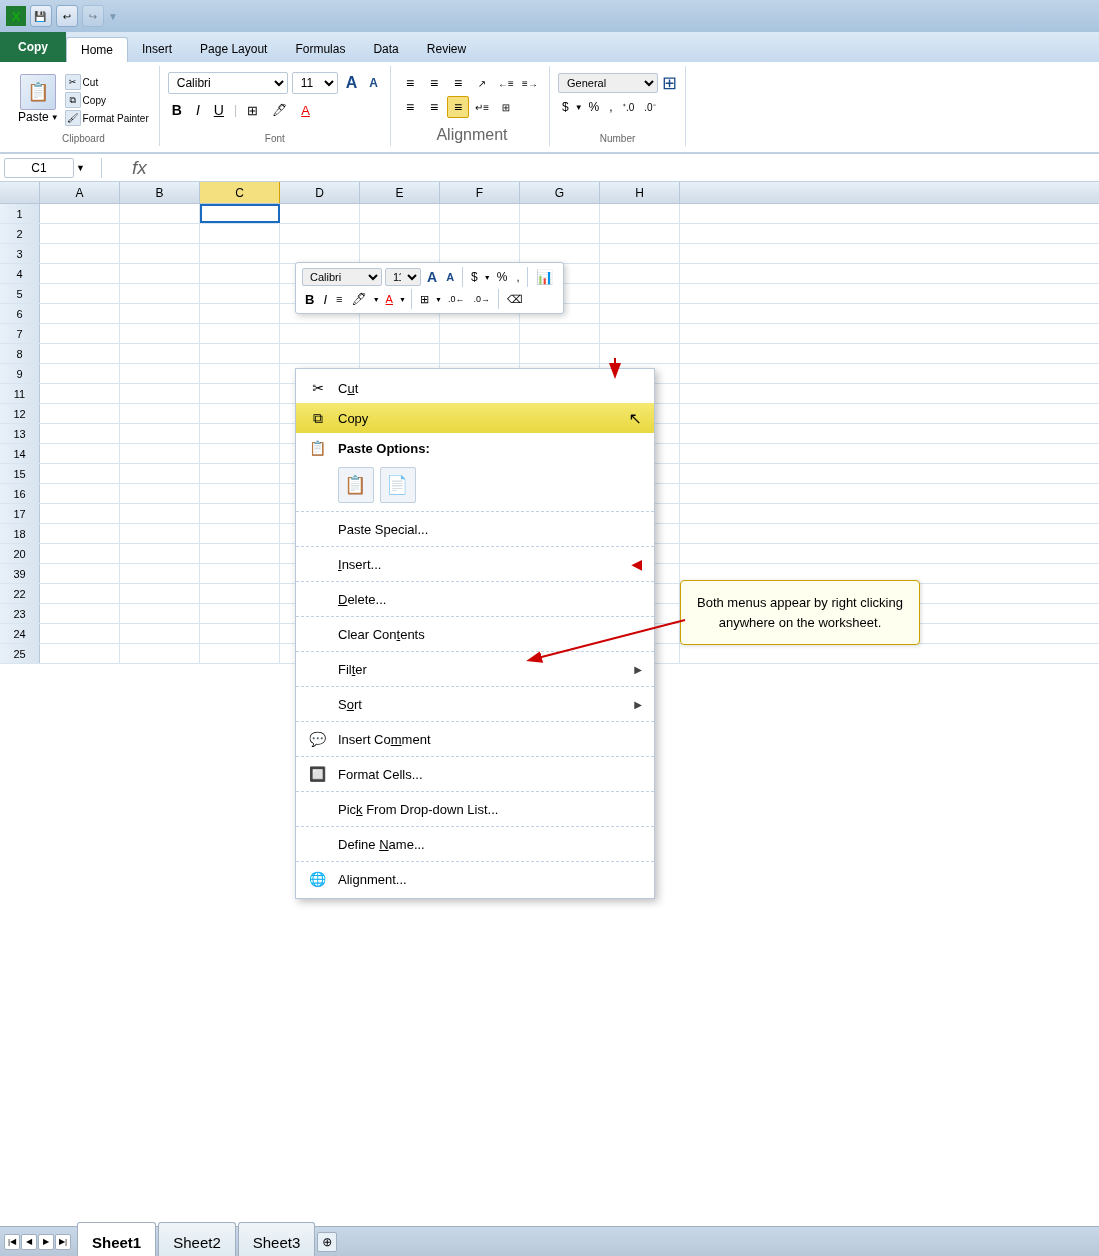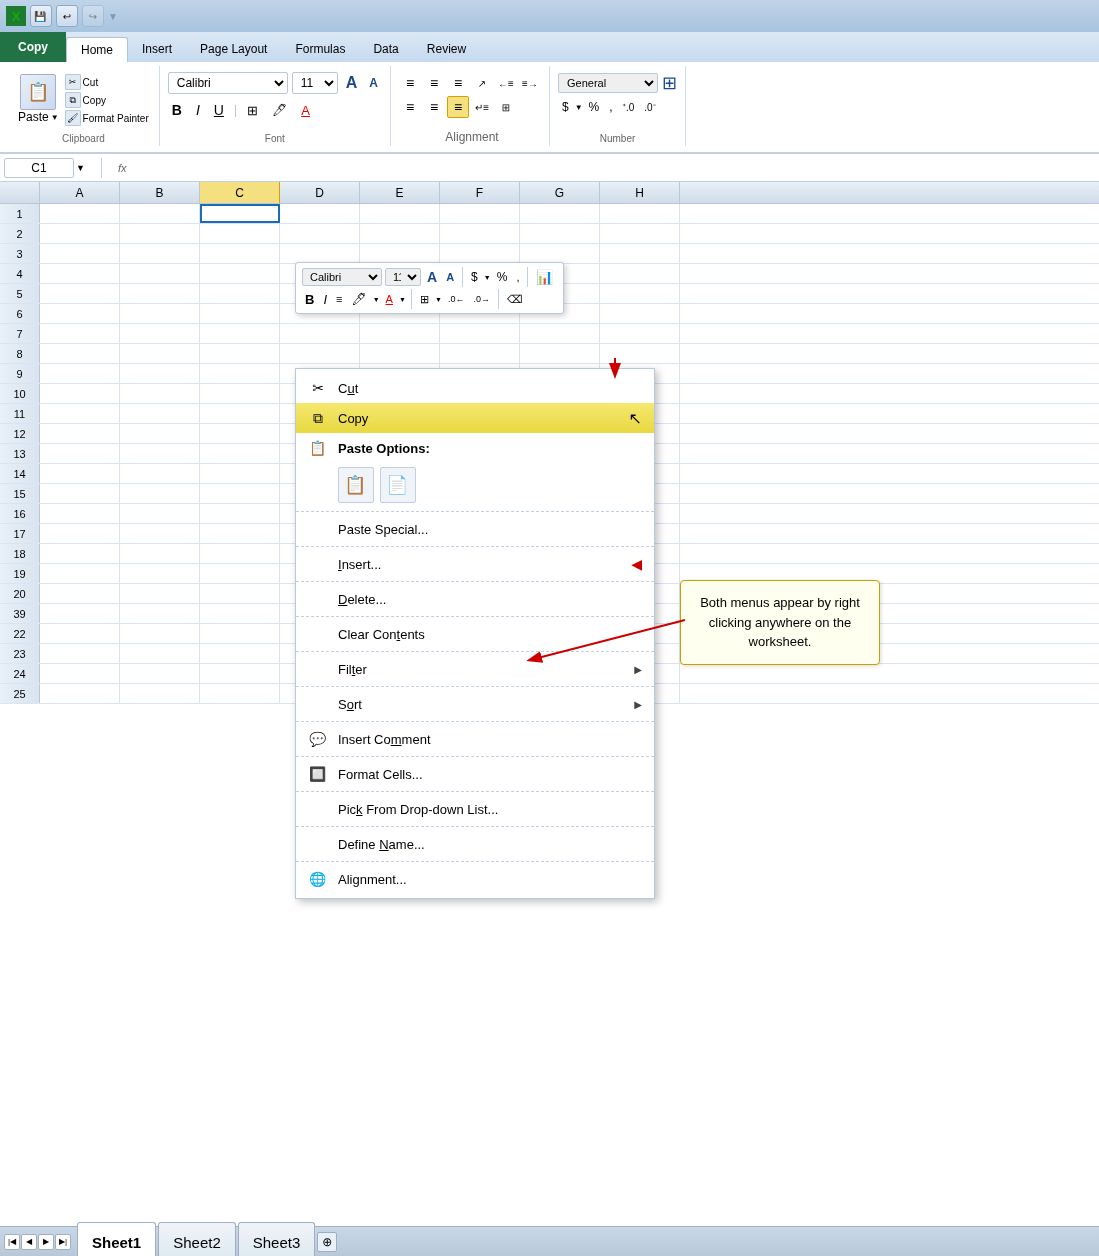--- a/index.html
+++ b/index.html
@@ -385,21 +385,21 @@
 
     
     .callout {
       position: absolute;
       top: 580px;
       left: 680px;
       background: #fffff0;
       border: 1px solid #c8a000;
       border-radius: 4px;
       padding: 12px 16px;
-      width: 200px;
+      width: 240px;
       font-size: 13px;
       line-height: 1.5;
       text-align: center;
       box-shadow: 1px 1px 4px rgba(0,0,0,0.15);
       z-index: 300;
     }
 
     
     .sheet-tabs {
       position: absolute;
@@ -462,21 +462,21 @@
 
     .mini-toolbar-row1 { display: flex; align-items: center; gap: 3px; }
     .mini-sep { width: 1px; height: 20px; background: #c0d0e0; margin: 0 2px; }
 
     .currency-btn { font-size: 12px; }
     .percent-btn { font-size: 12px; }
     .border-btn { font-size: 13px; }
     .color-btn { font-size: 13px; }
     .dec-btn { font-size: 10px; }
 
-    .align-group-label { font-size: 12px; color: #666; position: absolute; bottom: 2px; left: 4px; right: 0; text-align: center; }
+    .align-group-label { font-size: 16px; color: #666; position: absolute; bottom: 2px; left: 4px; right: 0; text-align: center; }
 
     
     .align-rows { display: flex; flex-direction: column; gap: 2px; margin-top: 6px; }
     .align-row { display: flex; gap: 2px; }
 
     .number-group { display: flex; flex-direction: column; padding: 0 8px; border-right: 1px solid #d0dce8; min-height: 80px; position: relative; }
     .number-row1 { display: flex; align-items: center; gap: 4px; margin-top: 6px; }
     .number-row2 { display: flex; align-items: center; gap: 2px; margin-top: 4px; }
     .number-select { border: 1px solid #b8c8d8; border-radius: 2px; padding: 2px 4px; font-size: 11px; width: 100px; }
     .number-group-label { font-size: 10px; color: #666; position: absolute; bottom: 2px; left: 0; right: 0; text-align: center; }
@@ -637,21 +637,21 @@
     </div>
   </div>
 </div>
 
 <div class="formula-bar">
   <div style="display:flex; align-items:center; gap:2px;">
     <input class="name-box" value="C1" style="border: 1px solid rgb(184, 200, 216); border-radius: 2px; padding: 2px 4px; width: 70px; font-size: 12px;">
     <span style="font-size:9px; cursor:pointer;">▼</span>
   </div>
   <div style="width:1px; height:20px; background:#c0d0e0; margin:0 4px;"></div>
-  <span style="font-size:11px; font-style:italic; color:#666; margin-right:4px;">fx</span>
+  <span style="font-size:19px; font-style:italic; color:#666; margin-right:4px;margin-left:14px;">fx</span>
   <input class="formula-input" value="" style="border: 1px solid transparent; flex: 1 1 0%; font-size: 12px; outline: none;">
 </div>
 
 <div class="spreadsheet">
   <div class="col-headers">
     <div class="corner-cell"></div>
     <div class="col-header">A</div>
     <div class="col-header">B</div>
     <div class="col-header selected">C</div>
     <div class="col-header">D</div>
@@ -756,31 +756,20 @@
         <div class="grid-cell"></div>
         <div class="grid-cell"></div>
         <div class="grid-cell"></div>
         <div class="grid-cell"></div>
         <div class="grid-cell"></div>
         <div class="grid-cell"></div>
         <div class="grid-cell"></div>
         <div class="grid-cell"></div>
       </div>
     <div class="grid-row">
-        <div class="row-header">10</div>
-        <div class="grid-cell"></div>
-        <div class="grid-cell"></div>
-        <div class="grid-cell"></div>
-        <div class="grid-cell"></div>
-        <div class="grid-cell"></div>
-        <div class="grid-cell"></div>
-        <div class="grid-cell"></div>
-        <div class="grid-cell"></div>
-      </div>
-    <div class="grid-row">
         <div class="row-header">11</div>
         <div class="grid-cell"></div>
         <div class="grid-cell"></div>
         <div class="grid-cell"></div>
         <div class="grid-cell"></div>
         <div class="grid-cell"></div>
         <div class="grid-cell"></div>
         <div class="grid-cell"></div>
         <div class="grid-cell"></div>
       </div>
@@ -845,31 +834,20 @@
         <div class="grid-cell"></div>
         <div class="grid-cell"></div>
         <div class="grid-cell"></div>
         <div class="grid-cell"></div>
         <div class="grid-cell"></div>
         <div class="grid-cell"></div>
         <div class="grid-cell"></div>
       </div>
     <div class="grid-row">
         <div class="row-header">18</div>
-        <div class="grid-cell"></div>
-        <div class="grid-cell"></div>
-        <div class="grid-cell"></div>
-        <div class="grid-cell"></div>
-        <div class="grid-cell"></div>
-        <div class="grid-cell"></div>
-        <div class="grid-cell"></div>
-        <div class="grid-cell"></div>
-      </div>
-    <div class="grid-row">
-        <div class="row-header">19</div>
         <div class="grid-cell"></div>
         <div class="grid-cell"></div>
         <div class="grid-cell"></div>
         <div class="grid-cell"></div>
         <div class="grid-cell"></div>
         <div class="grid-cell"></div>
         <div class="grid-cell"></div>
         <div class="grid-cell"></div>
       </div>
     <div class="grid-row">

